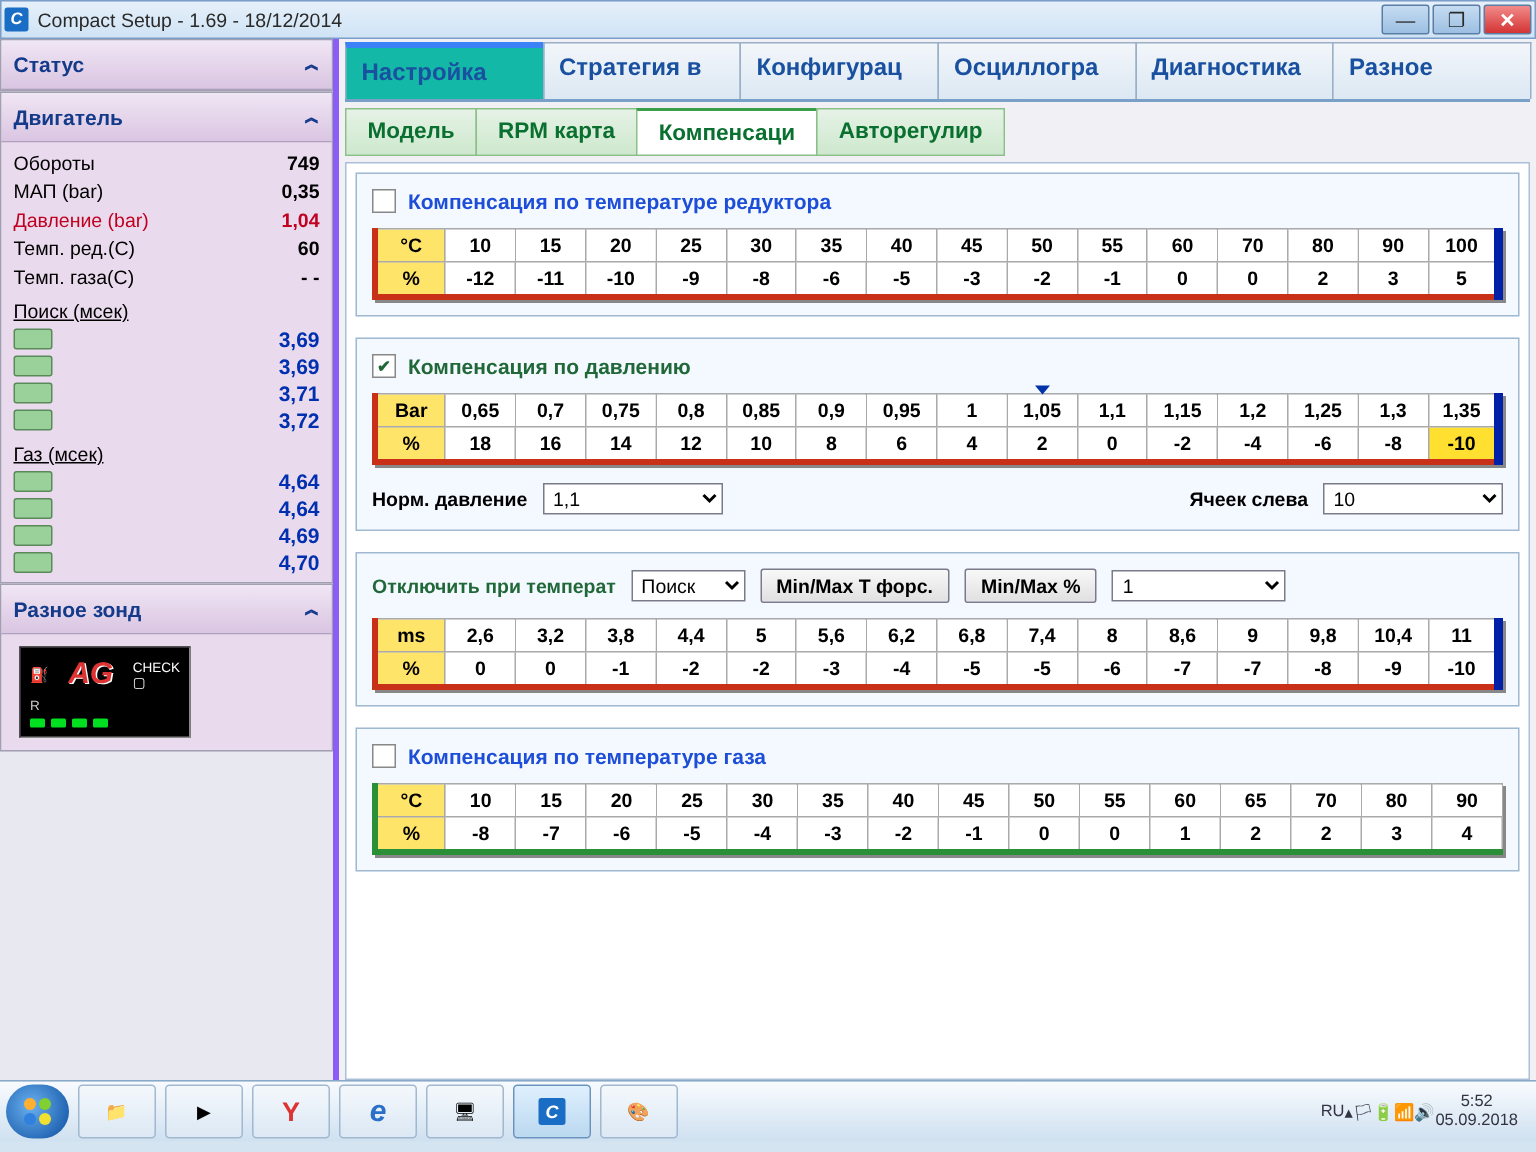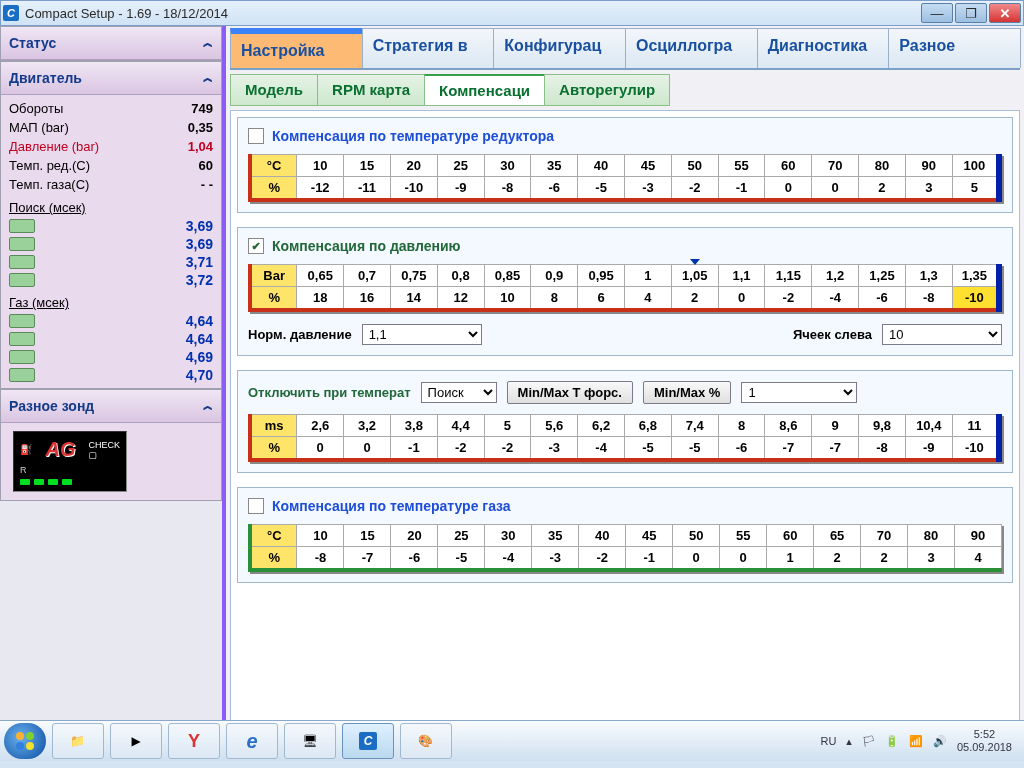--- a/index.html
+++ b/index.html
@@ -23,21 +23,21 @@
 .inj-row{display:flex;justify-content:space-between;align-items:center;padding:1px 0}
 .inj-box{width:24px;height:12px;border:1px solid #5a8a5a;background:#9ad09a;border-radius:2px}
 .inj-val{font-weight:bold;color:#0030b0;font-size:14px}
 .lambda{background:#000;margin:4px;padding:6px;width:100px;border:1px inset #888}
 .lambda .ag{color:#d33;font-size:20px;font-weight:bold;font-style:italic;text-shadow:1px 1px #fff}
 .lambda-leds{display:flex;gap:4px;margin-top:4px}
 .led{width:10px;height:6px;background:#00e020;border-radius:1px}
 .main{flex:1;background:#f0f0f5;padding:2px 4px;overflow:hidden}
 .tabs{display:flex;border-bottom:2px solid #7aa0c8}
 .tab{padding:8px 10px;font-size:16px;font-weight:bold;color:#1a50a0;cursor:pointer;border:1px solid #9ab0c8;border-bottom:none;background:linear-gradient(#f2f6fa,#dce8f3);margin-right:-1px;white-space:nowrap;overflow:hidden;flex:1}
-.tab.active{background:#fdba74;border-top:6px solid #3b82f6}
+.tab.active{background:#14b8a6;border-top:4px solid #3b82f6}
 .subtabs{display:flex;margin-top:4px}
 .subtab{padding:6px 14px;font-size:15px;font-weight:bold;color:#0a7030;border:1px solid #8ac088;background:linear-gradient(#e6f2e6,#cde8cd);cursor:pointer;margin-right:-1px;white-space:nowrap;overflow:hidden}
 .subtab.active{background:#fff;border-top:2px solid #3aa048}
 .sections{border:1px solid #aac0d8;background:#fff;padding:6px;margin-top:4px;height:598px;overflow:auto}
 .section{border:1px solid #a0b8d0;background:#f4f8ff;padding:10px;margin-bottom:14px;position:relative}
 .sec-title{font-size:14px;font-weight:bold;color:#206838;display:flex;align-items:center;gap:8px;margin-bottom:10px}
 .sec-title.dim{color:#1d4ed8}
 .chk{width:14px;height:14px;border:1px solid #888;background:#fff;display:inline-flex;align-items:center;justify-content:center;font-size:11px;cursor:pointer}
 .dtable{width:100%;border-collapse:collapse;box-shadow:2px 2px 0 #888}
 .dtable td,.dtable th{border:1px solid #aaa;text-align:center;padding:3px 0;font-size:13px;font-weight:bold;background:#fff;width:6%}
@@ -46,21 +46,21 @@
 .ctrl-row{display:flex;align-items:center;gap:10px;margin-top:12px;font-size:13px}
 .ctrl-row label{font-weight:bold}
 select,.combo{border:1px solid #7a7a8a;font-size:13px;padding:1px 2px;background:#fff}
 .btn{border:1px solid #7a7a8a;background:linear-gradient(#f8f8f8,#e0e0e0);padding:3px 10px;font-size:13px;font-weight:bold;cursor:pointer;border-radius:2px}
 .redbar .dtable{border-left:4px solid #c83018;border-bottom:4px solid #c83018;border-right:6px solid #0020a8}
 .greenbar .dtable{border-left:4px solid #2a9038;border-bottom:4px solid #2a9038}
 .bluebar .dtable{border-right:6px solid #0020a8}
 .taskbar{height:40px;background:linear-gradient(#f8fbfe,#cfe0f0);border-top:1px solid #8aa8c8;display:flex;align-items:center;padding:0 4px;gap:6px}
 .taskbar .start{width:42px;height:36px;border-radius:20px;background:radial-gradient(circle at 40% 40%,#6ab0ee,#0a4ca0);display:flex;align-items:center;justify-content:center}
 .tbtn{width:50px;height:34px;border:1px solid #a0b8d0;border-radius:3px;background:linear-gradient(#f4f8fc,#dce8f4);display:flex;align-items:center;justify-content:center;cursor:pointer}
-.tray{margin-left:auto;display:flex;align-items:center;gap:10px;padding-right:8px;font-size:11px;color:#334}
+.tray{margin-left:auto;display:flex;align-items:center;gap:0;padding-right:8px;font-size:11px;color:#334}
 .tray .clock{text-align:center;line-height:1.2}
 .indicator{position:relative}
 .caret{position:absolute;top:-6px;left:50%;transform:translateX(-50%);width:0;height:0;border-left:5px solid transparent;border-right:5px solid transparent;border-top:6px solid #0033aa}
 </style>
 </head>
 <body>
 
 <div class="titlebar">
   <div class="icon">C</div>
   <div class="title">Compact Setup - 1.69 - 18/12/2014</div>

